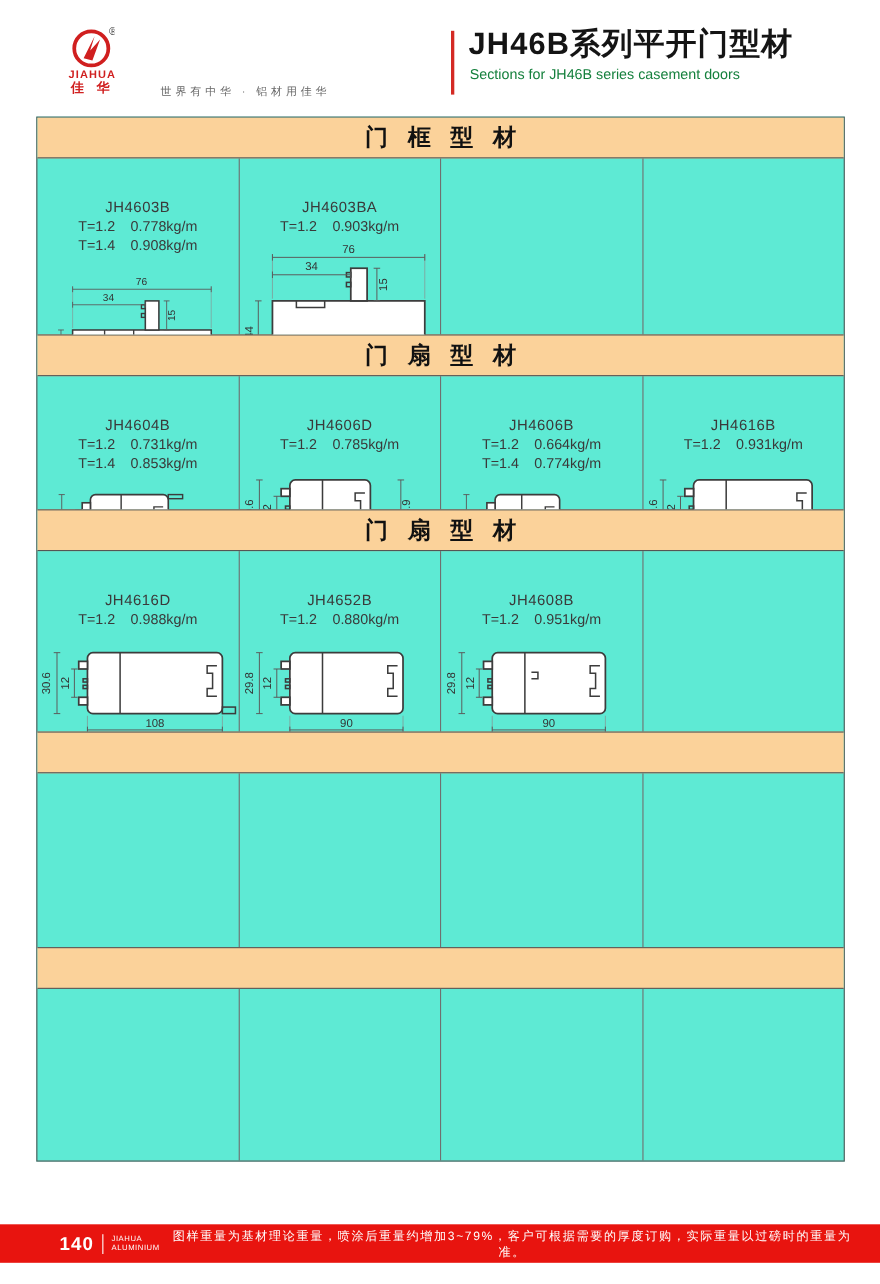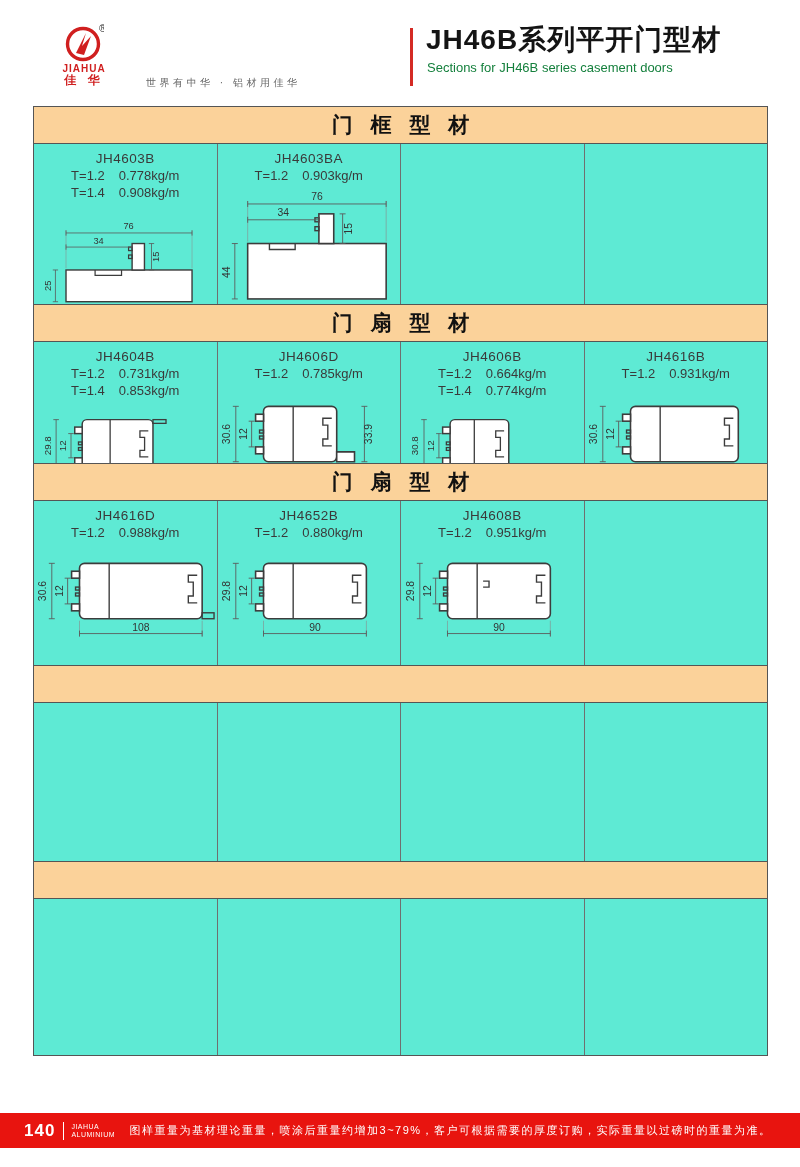--- a/index.html
+++ b/index.html
@@ -20,32 +20,32 @@
 
   
   .jtable{position:absolute;left:33px;top:106px;width:735px;border:1px solid #555;box-sizing:border-box;background:#5eead4;}
   .sec-bar{height:36px;background:#fbd29a;border-top:1px solid #555;border-bottom:1px solid #555;display:flex;align-items:center;justify-content:center;}
   .sec-bar:first-child{border-top:none;}
   .sec-bar .sec-title{font-size:21px;font-weight:bold;color:#111;letter-spacing:0.85em;text-indent:0.85em;}
   .row{display:flex;}
   .cell{flex:1;border-left:1px solid #6f6f6f;box-sizing:border-box;text-align:center;padding-top:7px;overflow:hidden;position:relative;}
   .cell:first-child{border-left:none;}
   .r1{height:160px;} .r2{height:121px;} .r3{height:164px;} .r4{height:158px;} .r5{height:156px;}
-  .pcode{font-size:13.5px;color:#3a3a3a;letter-spacing:0.5px;line-height:16px;}
+  .pcode{font-size:13.5px;color:#3a3a3a;letter-spacing:0.5px;line-height:16px;margin-top:30px;}
   .wline{display:flex;justify-content:center;gap:14px;font-size:13px;color:#3a3a3a;line-height:17px;}
   svg.draw{display:block;margin:2px auto 0;}
   svg text{font-family:"Liberation Sans","DejaVu Sans",sans-serif;font-size:10.5px;fill:#333;}
   .prof{fill:#fff;stroke:#3c3c3c;stroke-width:1.6;}
   .prof2{fill:none;stroke:#3c3c3c;stroke-width:1.4;}
   .dim{stroke:#5a5a5a;stroke-width:0.9;fill:none;}
   .ext{stroke:#8a8a8a;stroke-width:0.6;}
 
   
   .footer{position:absolute;left:0;top:1113px;width:800px;height:35px;background:#e8140f;color:#fff;display:flex;align-items:center;}
-  .fpage{font-size:17px;font-weight:bold;margin-left:24px;letter-spacing:1px;}
+  .fpage{font-size:17px;font-weight:bold;margin-left:54px;letter-spacing:1px;}
   .fdiv{width:1px;height:18px;background:#fff;margin:0 7px 0 8px;}
   .fbrand{font-size:7px;line-height:8px;letter-spacing:0.5px;}
   .fnote{flex:1;text-align:center;font-size:11px;letter-spacing:1.5px;padding:0 24px 0 10px;}
 </style>
 </head>
 <body>
 
 <div class="page">
 
   <div class="hdr">

